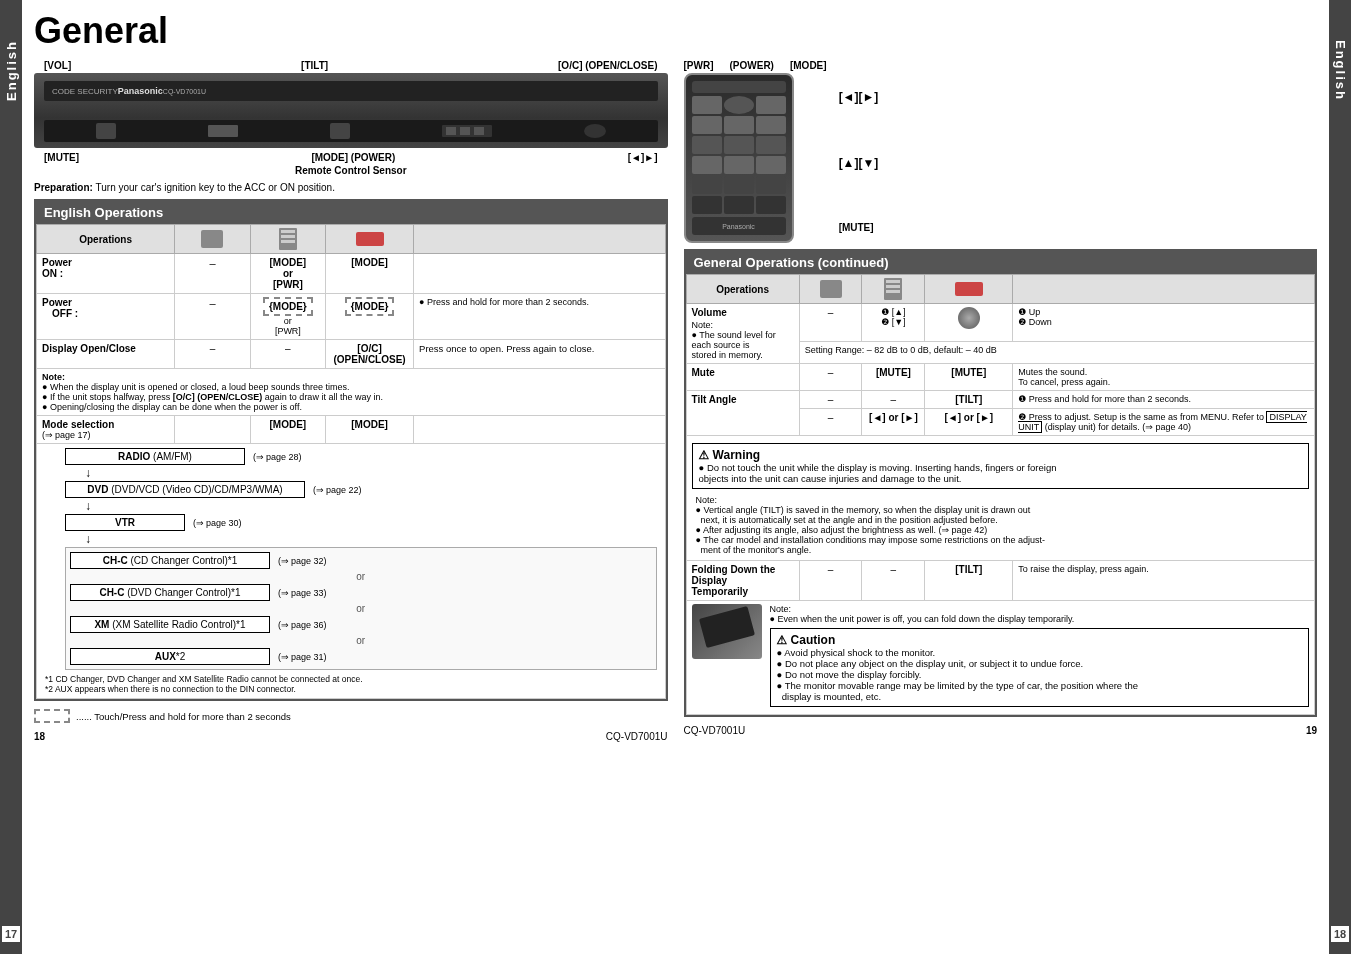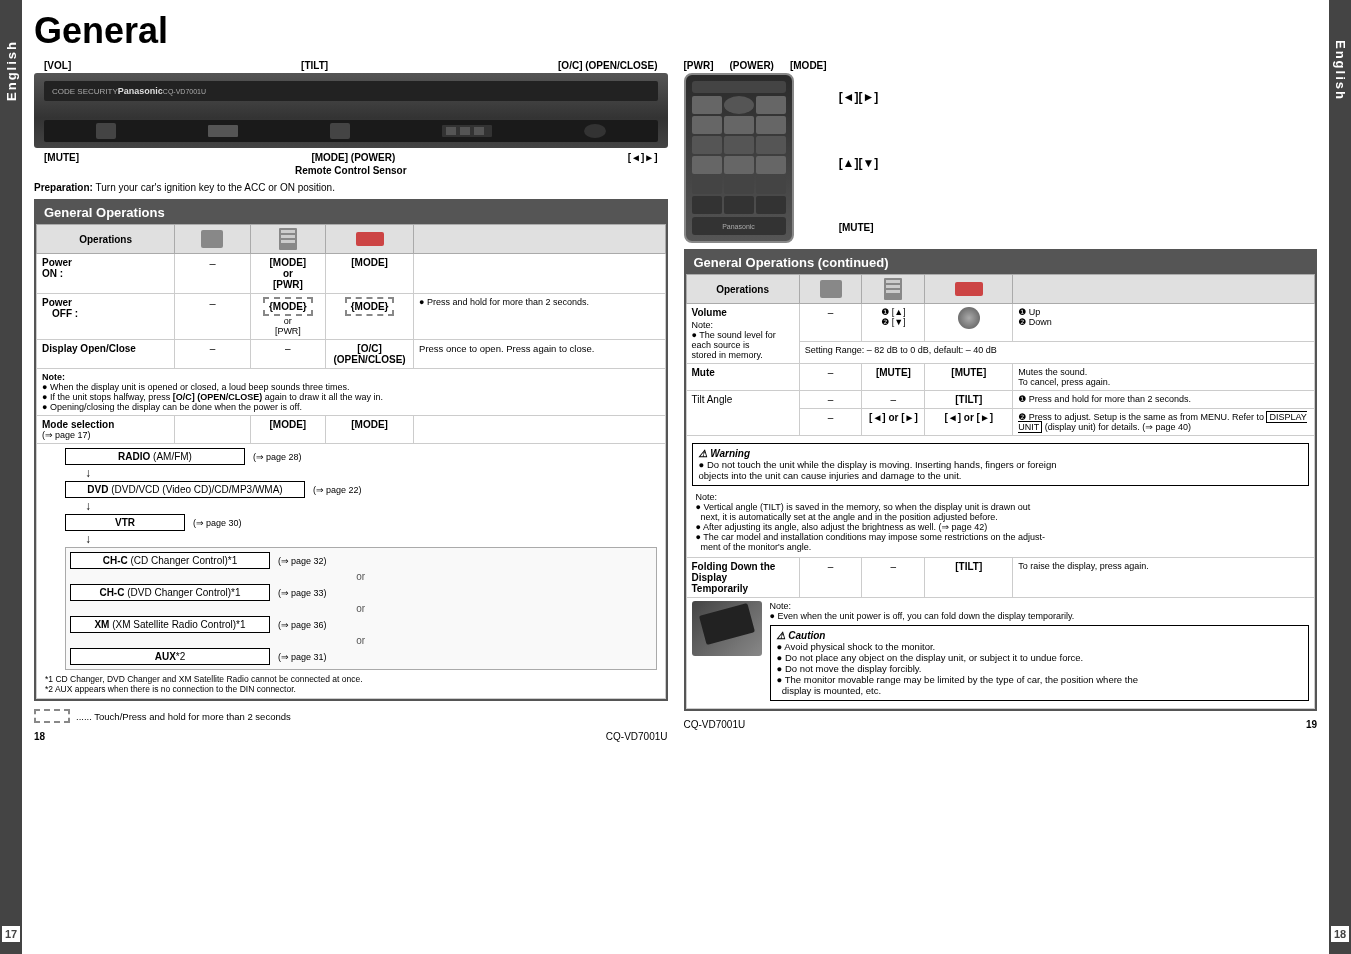--- a/index.html
+++ b/index.html
@@ -75,22 +75,21 @@
     .warning-box {
       background: #fff;
       border: 1.5px solid #000;
       padding: 4px 6px;
       margin: 4px 0;
       font-size: 9.5px;
     }
 
     .warning-title {
       font-weight: bold;
-      font-size: 10px;
-      font-style: italic;
+      font-size: 12px;
     }
 
     .caution-box {
       background: #fff;
       border: 1.5px solid #000;
       padding: 4px 6px;
       margin: 4px 0;
       font-size: 9.5px;
     }
 
@@ -205,21 +204,21 @@
         </div>
         <div style="text-align:center; font-weight:bold; font-size:10px; margin-bottom:6px;">
           <span>Remote Control Sensor</span>
         </div>
 
         <div class="prep-text">
           <strong>Preparation:</strong> <span>Turn your car's ignition key to the ACC or ON position.</span>
         </div>
 
         <div class="table-wrapper">
-          <div class="section-header">General Operations</div>
+          <div class="section-header">English Operations</div>
           <table class="table-inner">
             <thead>
               <tr>
                 <th style="width:22%;">Operations</th>
                 <th style="width:12%;">
                   <div style="width:22px;height:18px;background:#888;margin:0 auto;border-radius:2px;"></div>
                 </th>
                 <th style="width:12%;">
                   <div style="width:18px;height:22px;background:#888;margin:0 auto;border-radius:1px;display:flex;flex-direction:column;gap:2px;padding:2px;">
                     <div style="height:3px;background:#ccc;"></div>
@@ -441,21 +440,21 @@
 
               <tr style="border-top:1px solid #aaa;">
                 <td style="font-weight:bold;">Mute</td>
                 <td style="text-align:center;">–</td>
                 <td style="text-align:center; font-size:9px;"><span class="bracket-text">[MUTE]</span></td>
                 <td style="text-align:center; font-size:9px;"><span class="bracket-text">[MUTE]</span></td>
                 <td style="font-size:9px;">Mutes the sound.<br>To cancel, press again.</td>
               </tr>
 
               <tr style="border-top:1px solid #aaa;">
-                <td rowspan="2" style="font-weight:normal;margin-left:48px;">Tilt Angle</td>
+                <td rowspan="2" style="font-weight:bold;margin-left:48px;">Tilt Angle</td>
                 <td style="text-align:center;">–</td>
                 <td style="text-align:center;">–</td>
                 <td style="text-align:center; font-size:9px;"><span class="bracket-text">[TILT]</span></td>
                 <td style="font-size:9px;">❶ Press and hold for more than 2 seconds.</td>
               </tr>
               <tr>
                 <td style="text-align:center;">–</td>
                 <td style="text-align:center; font-size:9px;"><span class="bracket-text">[◄] or [►]</span></td>
                 <td style="text-align:center; font-size:9px;"><span class="bracket-text">[◄] or [►]</span></td>
                 <td style="font-size:9px;">❷ Press to adjust. Setup is the same as from MENU. Refer to <span style="border:1px solid #000; padding:0 2px;">DISPLAY UNIT</span> (display unit) for details. (⇒ page 40)</td>

